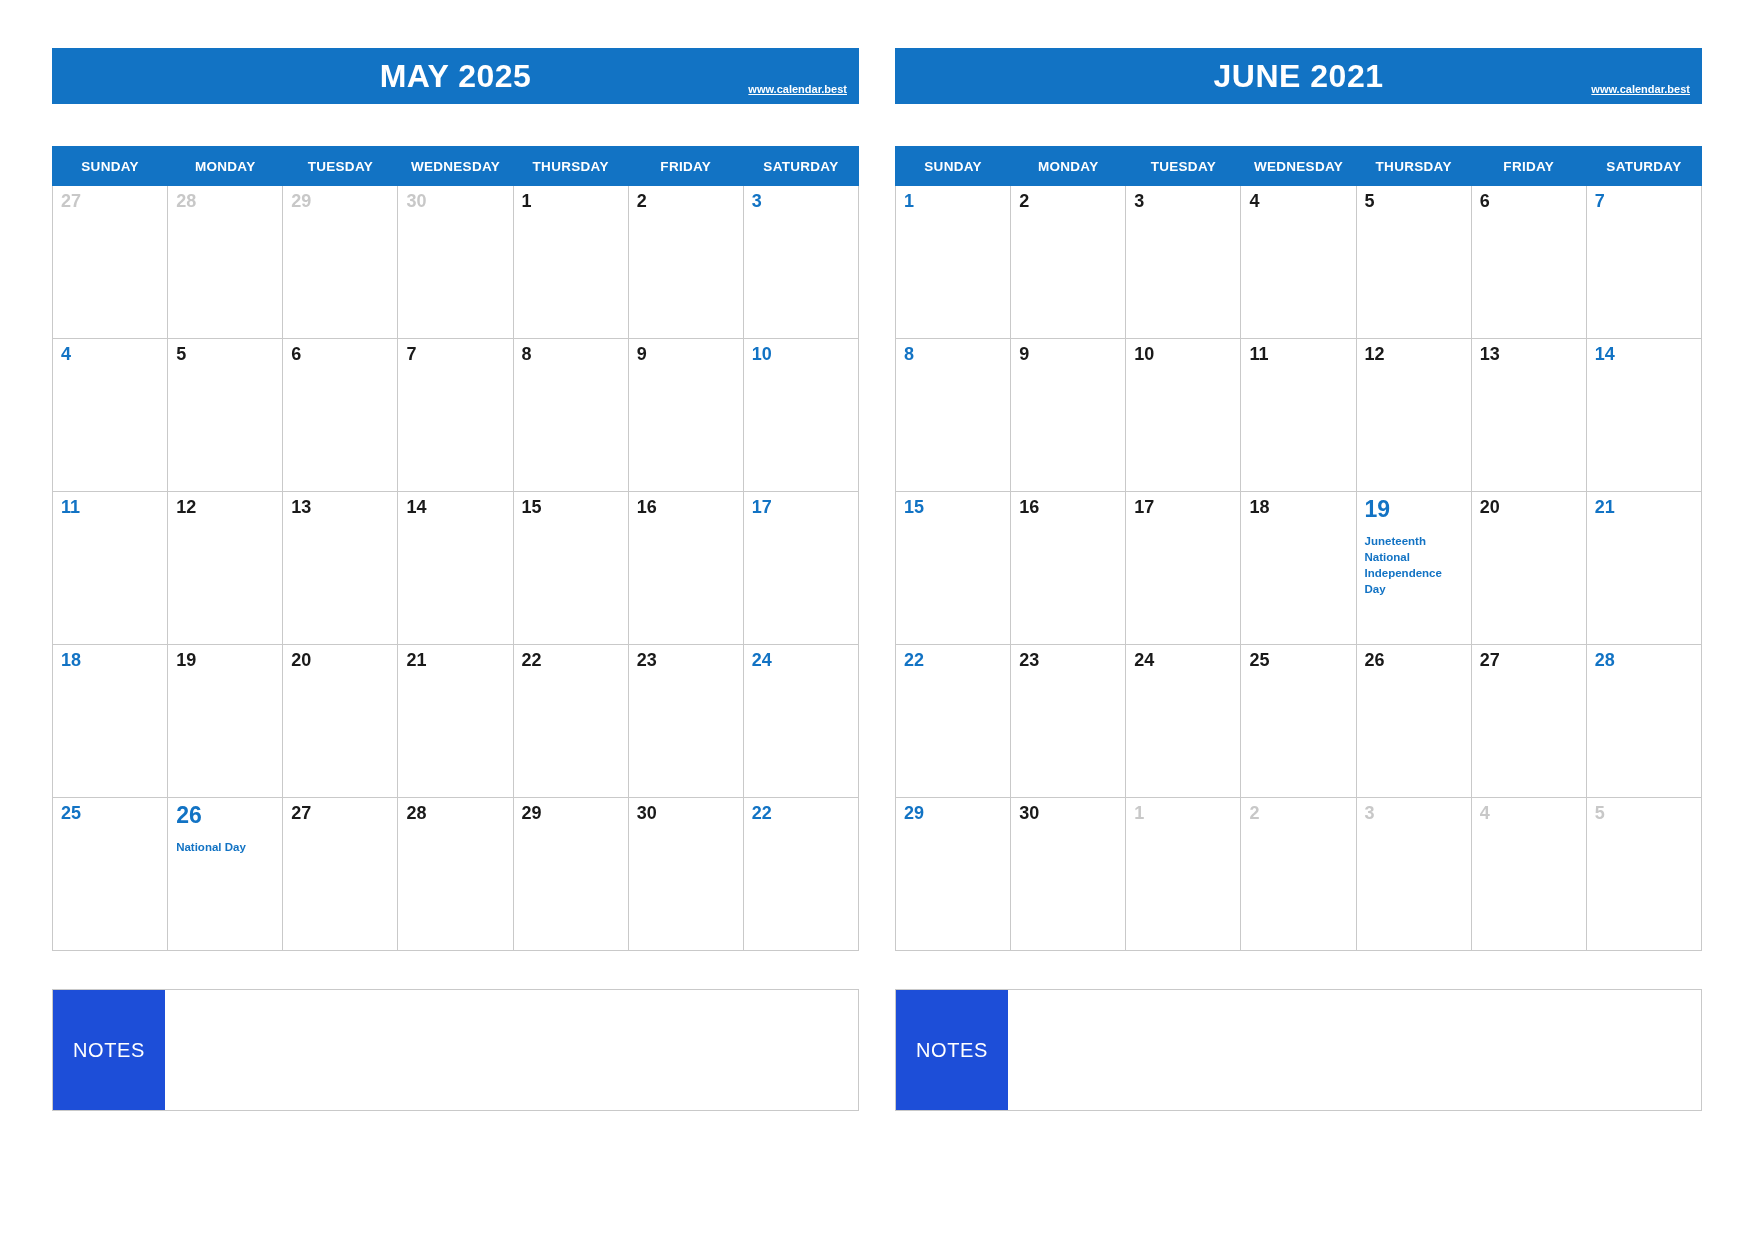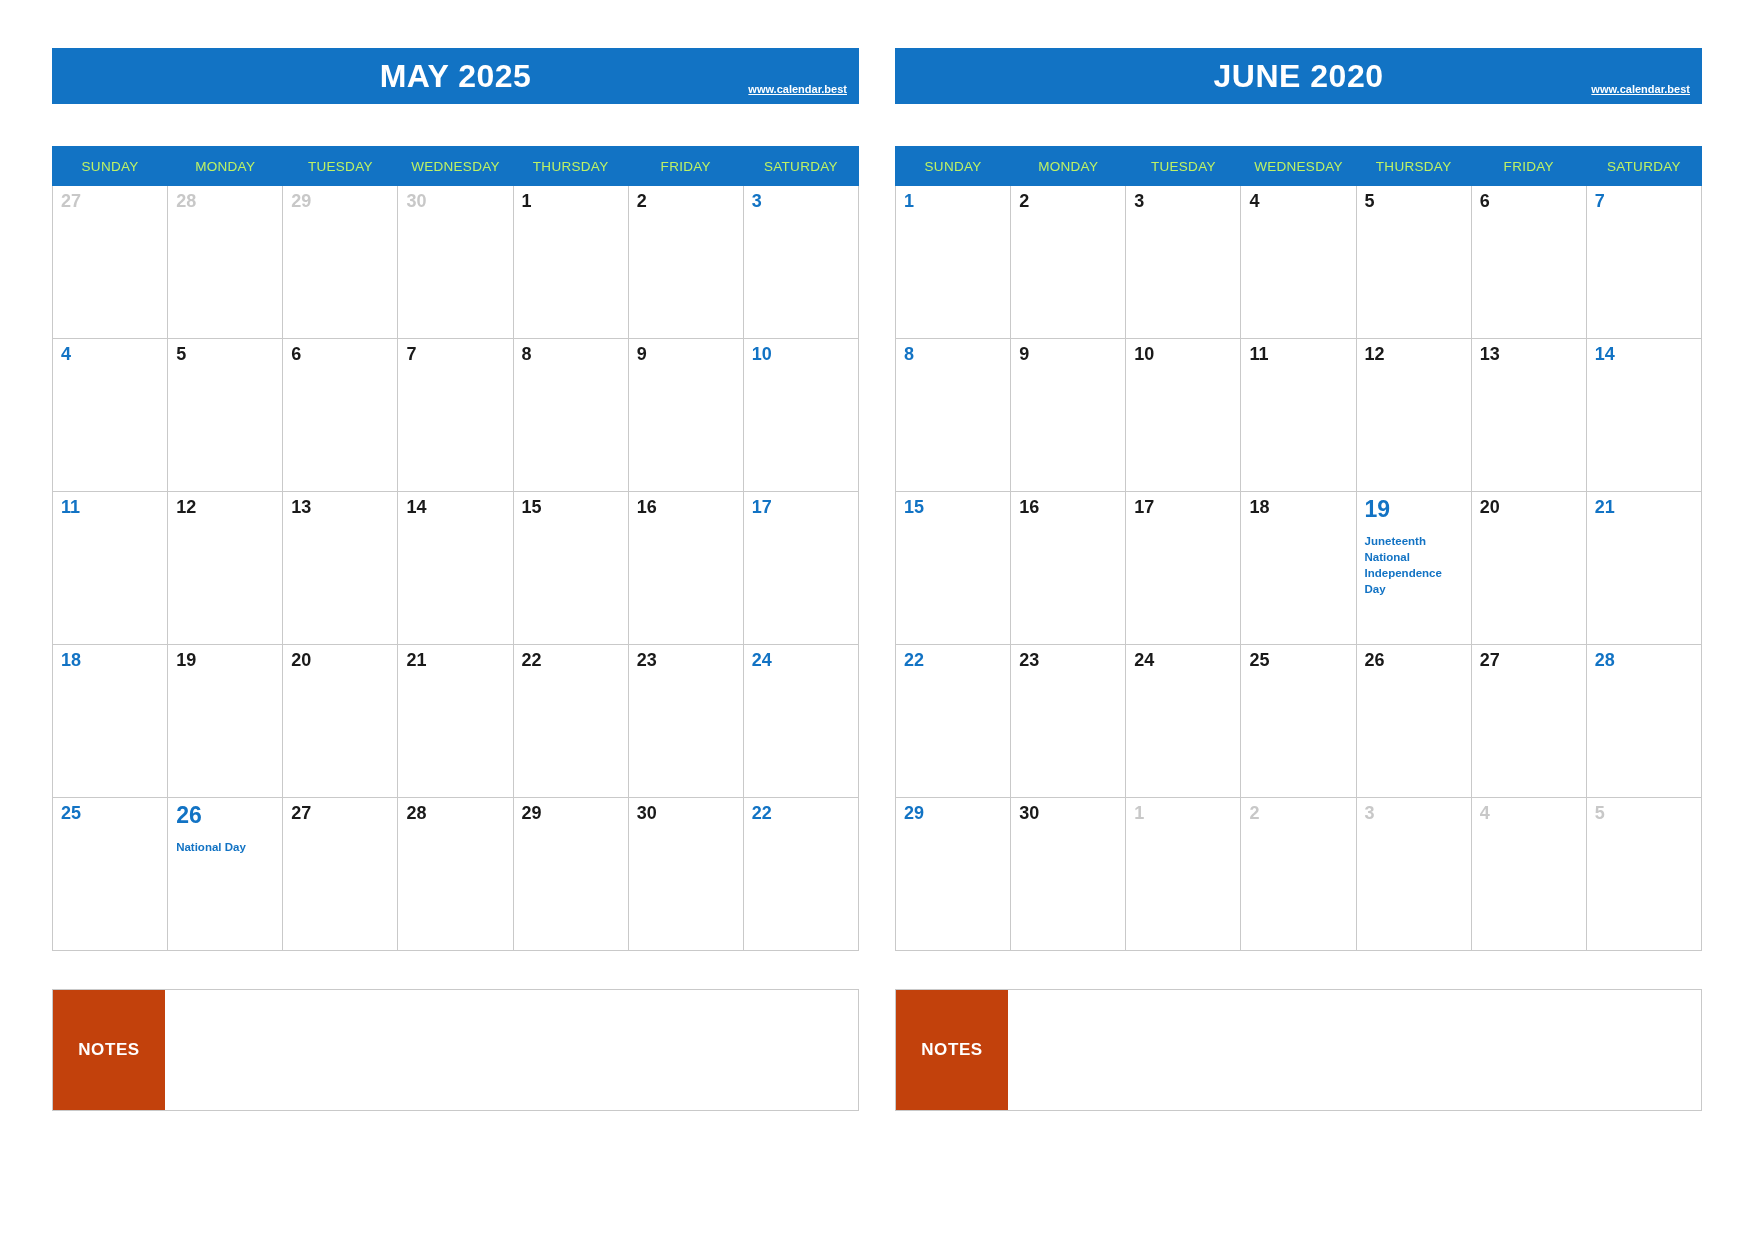--- a/index.html
+++ b/index.html
@@ -50,23 +50,23 @@
     text-decoration: underline;
   }
   
   table.cal {
     border-collapse: collapse;
     width: 100%;
     table-layout: fixed;
   }
   table.cal th {
     background: #1273c4;
-    color: #bef264;
+    color: #ffffff;
     font-size: 13.5px;
-    font-weight: normal;
+    font-weight: bold;
     letter-spacing: 0.3px;
     height: 36px;
     border: 1px solid #1273c4;
     text-align: center;
     vertical-align: middle;
   }
   table.cal td {
     border: 1px solid #c9c9c9;
     height: 153px;
     vertical-align: top;
@@ -95,25 +95,25 @@
   }
   
   .notes {
     display: flex;
     margin-top: 38px;
     border: 1px solid #c9c9c9;
     height: 122px;
     box-sizing: border-box;
   }
   .notes-label {
-    background: #c2410c;
+    background: #1d4ed8;
     width: 112px;
     color: #ffffff;
-    font-size: 17px;
-    font-weight: bold;
+    font-size: 20px;
+    font-weight: normal;
     display: flex;
     align-items: center;
     justify-content: center;
     letter-spacing: 0.6px;
     flex: 0 0 112px;
   }
   .notes-area {
     flex: 1;
     background: #ffffff;
   }
@@ -260,21 +260,21 @@
         </tbody>
     </table>
     <div class="notes">
       <div class="notes-label">NOTES</div>
       <div class="notes-area"></div>
     </div>
   </div>
 
   <div class="month-block">
     <div class="title-bar">
-      <span class="title-text">JUNE 2020</span>
+      <span class="title-text">JUNE 2021</span>
       <a class="title-url">www.calendar.best</a>
     </div>
     <table class="cal">
       <thead>
         <tr>
           <th>SUNDAY</th>
           <th>MONDAY</th>
           <th>TUESDAY</th>
           <th>WEDNESDAY</th>
           <th>THURSDAY</th>

